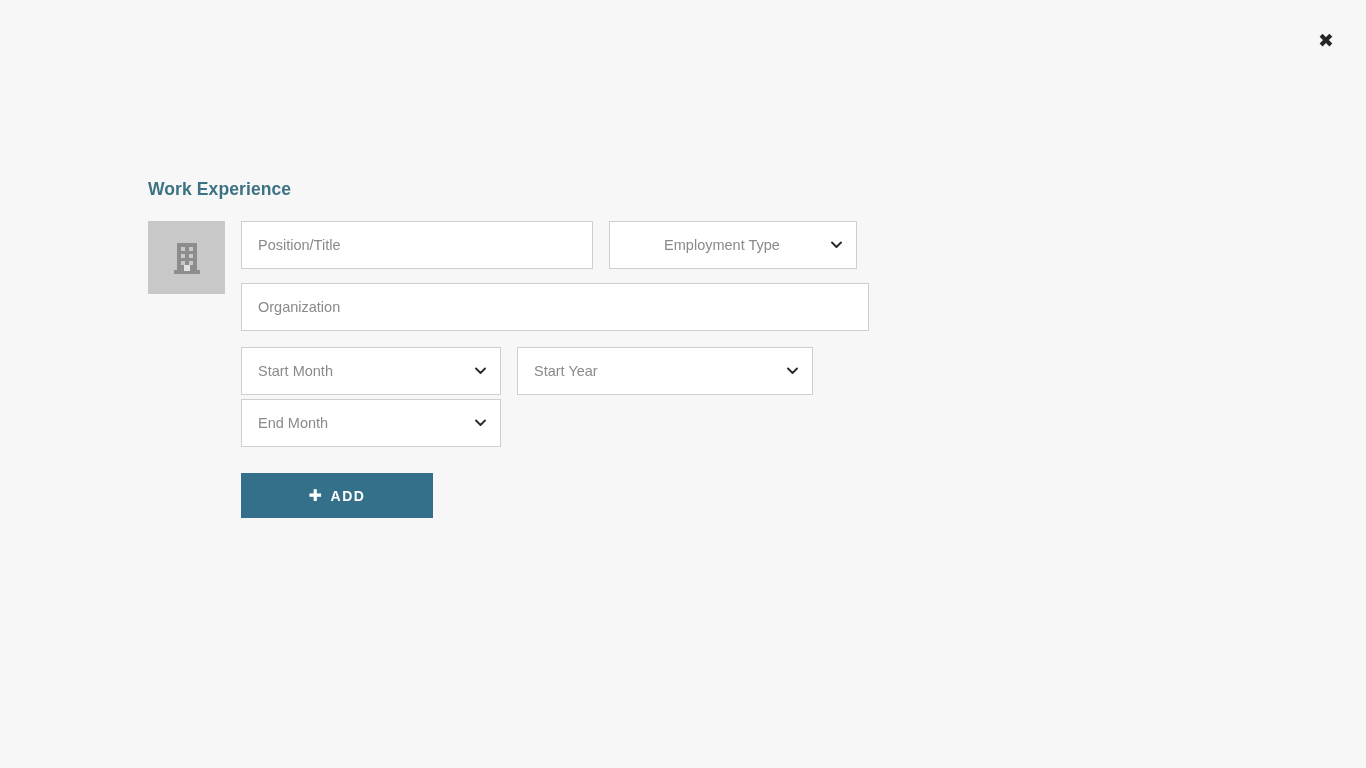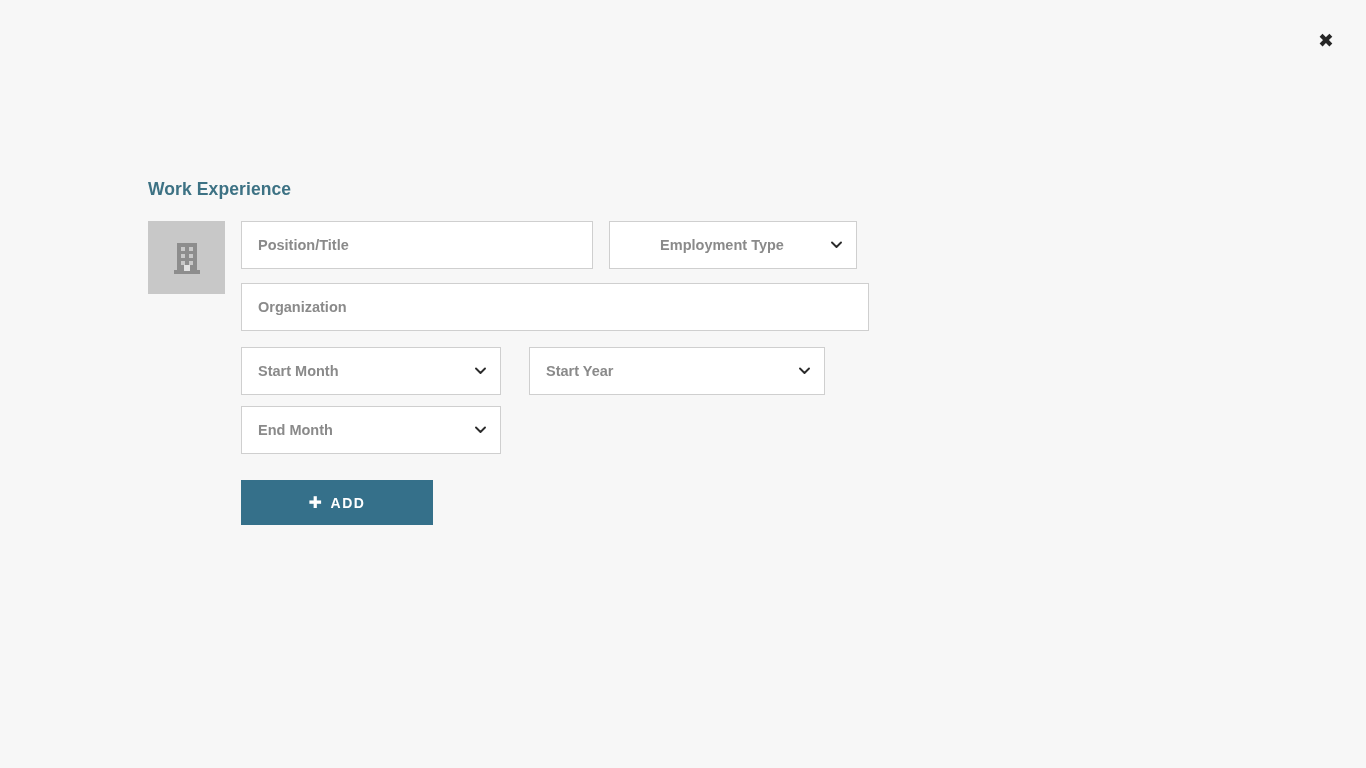--- a/index.html
+++ b/index.html
@@ -75,21 +75,20 @@
 
   .fields {
     flex: 1 1 auto;
     min-width: 0;
   }
 
   
   .row {
     display: flex;
     margin-bottom: 14px;
-    font-weight: bold;
   }
 
   .field {
     background: #ffffff;
     border: 1px solid #cfcfcf;
     height: 48px;
     display: flex;
     align-items: center;
     padding: 0 16px;
     font-size: 14.5px;
@@ -142,21 +141,21 @@
     background: #ffffff;
     flex: 0 0 20px;
     margin-right: 12px;
   }
   .check-label {
     font-size: 14.5px;
     color: #8a8a8a;
     line-height: 1;
   }
 
-  .row-dates-1 { margin-bottom: 11px; gap: 12px; }
+  .row-dates-1 { margin-bottom: 4px; }
   .row-dates-2 { margin-bottom: 26px; }
 
   
   .add-btn {
     width: 192px;
     height: 45px;
     background: #35708a;
     color: #ffffff;
     border: none;
     display: flex;

